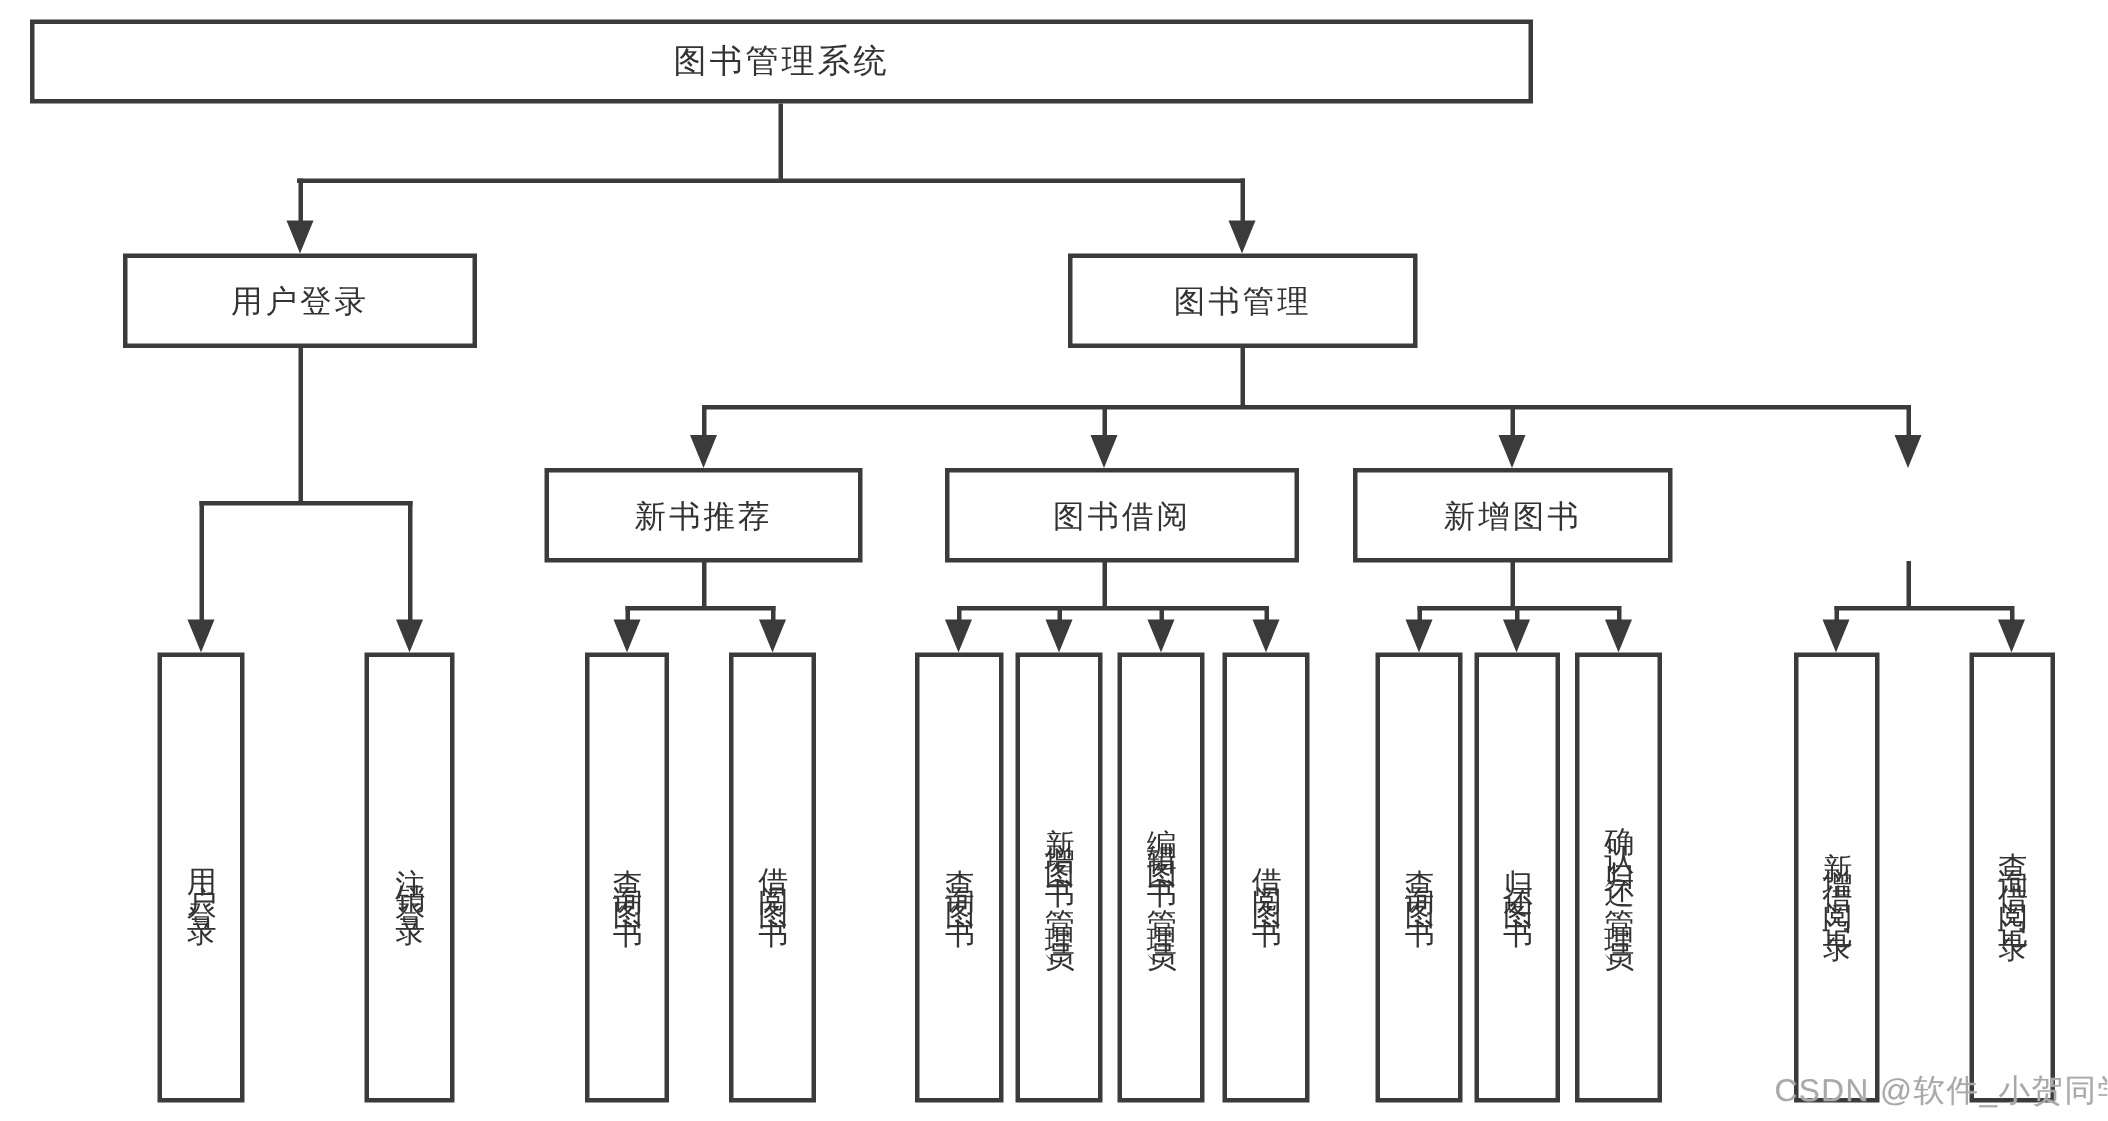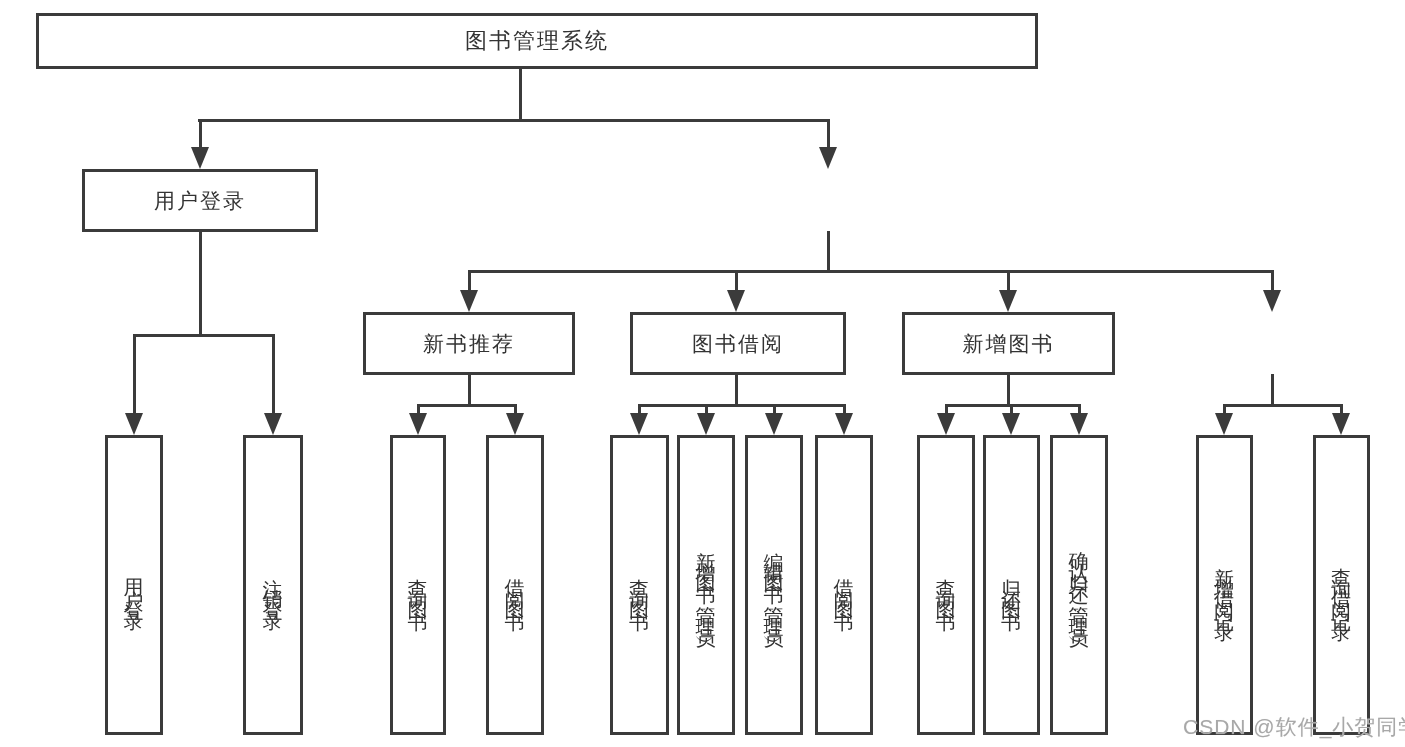--- a/index.html
+++ b/index.html
@@ -52,33 +52,36 @@
     letter-spacing:1px;
     white-space:nowrap;
     text-shadow:0 0 1px #e8e8e8;
   }
 </style>
 </head>
 <body>
 
 <div id="canvas">
 
-  <div class="box rootbox" style="left:36px;top:13px;width:1002px;height:56px;">
+  <div class="box rootbox" style="left:20px;top:13px;width:1002px;height:56px;">
     <span>图书管理系统</span>
   </div>
 
   <div class="vline" style="left:519px;top:69px;height:51px;"></div>
   <div class="hline" style="left:198px;top:119px;width:632px;"></div>
   <div class="vline" style="left:199px;top:119px;height:30px;"></div>
   <div class="arrowhead" style="left:191px;top:147px;"></div>
   <div class="vline" style="left:827px;top:119px;height:30px;"></div>
   <div class="arrowhead" style="left:819px;top:147px;"></div>
 
   <div class="box hbox" style="left:82px;top:169px;width:236px;height:63px;">
     <span>用户登录</span>
+  </div>
+  <div class="box hbox" style="left:712px;top:169px;width:233px;height:63px;">
+    <span>图书管理</span>
   </div>
 
   <div class="vline" style="left:199px;top:231px;height:104px;"></div>
   <div class="hline" style="left:133px;top:334px;width:142px;"></div>
   <div class="vline" style="left:133px;top:334px;height:82px;"></div>
   <div class="arrowhead" style="left:125px;top:413px;"></div>
   <div class="vline" style="left:272px;top:334px;height:82px;"></div>
   <div class="arrowhead" style="left:264px;top:413px;"></div>
 
   <div class="vline" style="left:827px;top:231px;height:41px;"></div>
@@ -88,21 +91,21 @@
   <div class="vline" style="left:735px;top:270px;height:24px;"></div>
   <div class="arrowhead" style="left:727px;top:290px;"></div>
   <div class="vline" style="left:1007px;top:270px;height:24px;"></div>
   <div class="arrowhead" style="left:999px;top:290px;"></div>
   <div class="vline" style="left:1271px;top:270px;height:24px;"></div>
   <div class="arrowhead" style="left:1263px;top:290px;"></div>
 
   <div class="box hbox" style="left:363px;top:312px;width:212px;height:63px;">
     <span>新书推荐</span>
   </div>
-  <div class="box hbox" style="left:630px;top:312px;width:216px;height:63px;">
+  <div class="box hbox" style="left:630px;top:312px;width:236px;height:63px;">
     <span>图书借阅</span>
   </div>
   <div class="box hbox" style="left:902px;top:312px;width:213px;height:63px;">
     <span>新增图书</span>
   </div>
 
   <div class="vline" style="left:468px;top:374px;height:32px;"></div>
   <div class="hline" style="left:417px;top:404px;width:100px;"></div>
   <div class="vline" style="left:417px;top:404px;height:12px;"></div>
   <div class="arrowhead" style="left:409px;top:413px;"></div>

